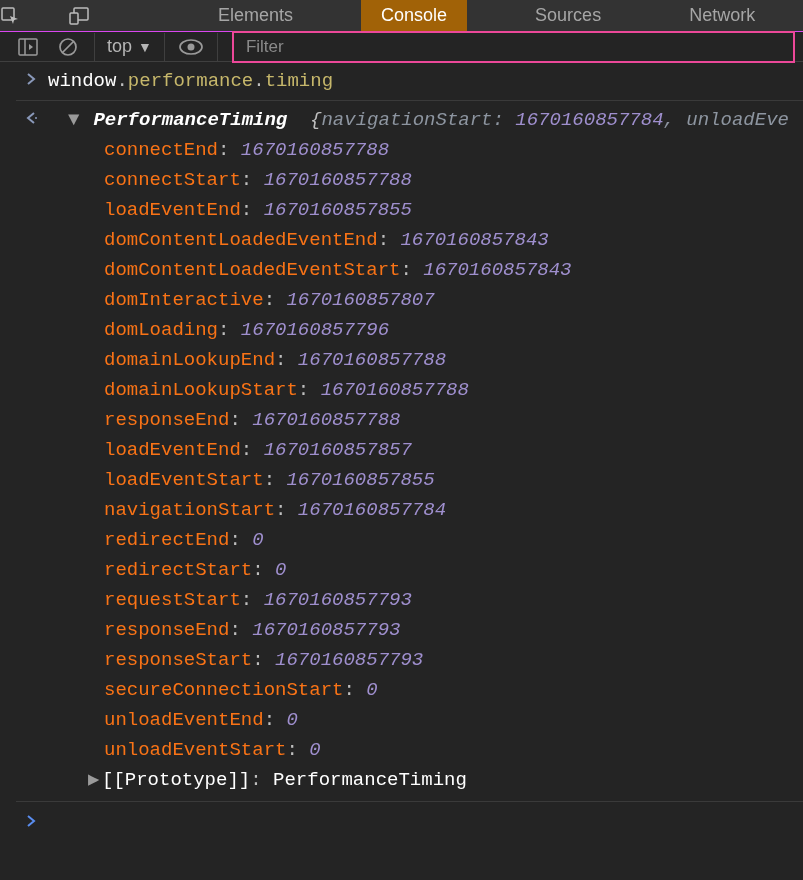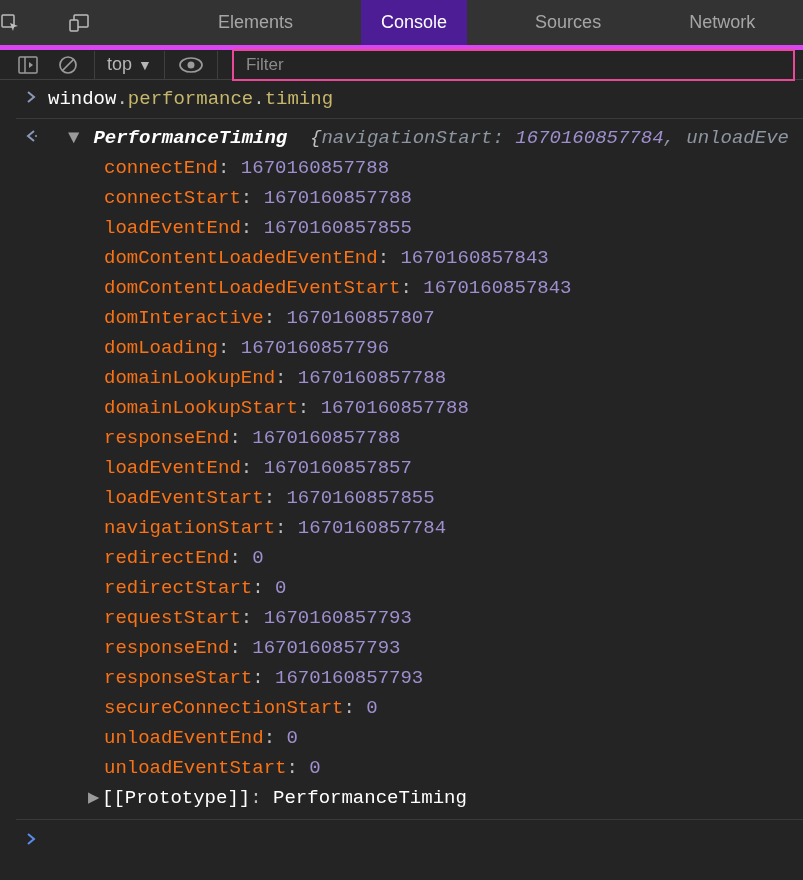--- a/index.html
+++ b/index.html
@@ -9,42 +9,42 @@
     background: #242424;
     font-family: "Segoe UI", "Helvetica Neue", Arial, sans-serif;
     color: #d3d3d3;
     overflow: hidden;
     font-size: 17px;
   }
   
   .tabbar {
     display: flex;
     align-items: stretch;
-    height: 50px;
+    height: 32px;
     background: #333333;
-    border-bottom: 5px solid #d946ef;
+    border-bottom: 1px solid #d946ef;
     gap: 48px;
   }
   .tabbar .icon-slot {
     width: 48px;
     display: flex;
     align-items: center;
     justify-content: center;
   }
   .tabbar .icon-slot svg { stroke: #bdbdbd; fill: none; }
   .tab {
     padding: 0 20px;
     display: flex;
     align-items: center;
     color: #a6a6a6;
     cursor: pointer;
     font-size: 18px;
   }
   .tab.active {
-    background: #4c1d95;
+    background: #a16207;
     color: #ffffff;
   }
 
   
   .toolbar {
     height: 30px;
     display: flex;
     align-items: center;
     background: #242424;
     border-bottom: 1px solid #3f3f3f;
@@ -115,21 +115,21 @@
   
   .tok-obj  { color: #ffffff; }
   .tok-prop-gold { color: #c6b76b; }
   .tok-punc { color: #bfbfbf; }
   .tok-type { color: #ffffff; font-style: italic; font-weight: 600;}
   .tok-brace { color: #bfbfbf; font-style: italic;}
   .tok-preview-key { color: #8d95a0; font-style: italic;}
   .tok-preview-num { color: #9f8fce; font-style: italic;}
   .tok-preview-punc { color: #8d95a0; font-style: italic;}
   .tok-key  { color: #f97316; }
-  .tok-num  { color: #9f8fce; }
+  .tok-num  { color: #9f8fce; font-style: italic; }
   .tok-white { color: #ffffff; }
   .tok-colon { color: #bfbfbf; }
 
   .tree { padding-left: 20px; }
   .tree-arrow {
     display: inline-block;
     width: 14px;
     color: #9a9a9a;
     cursor: pointer;
   }

